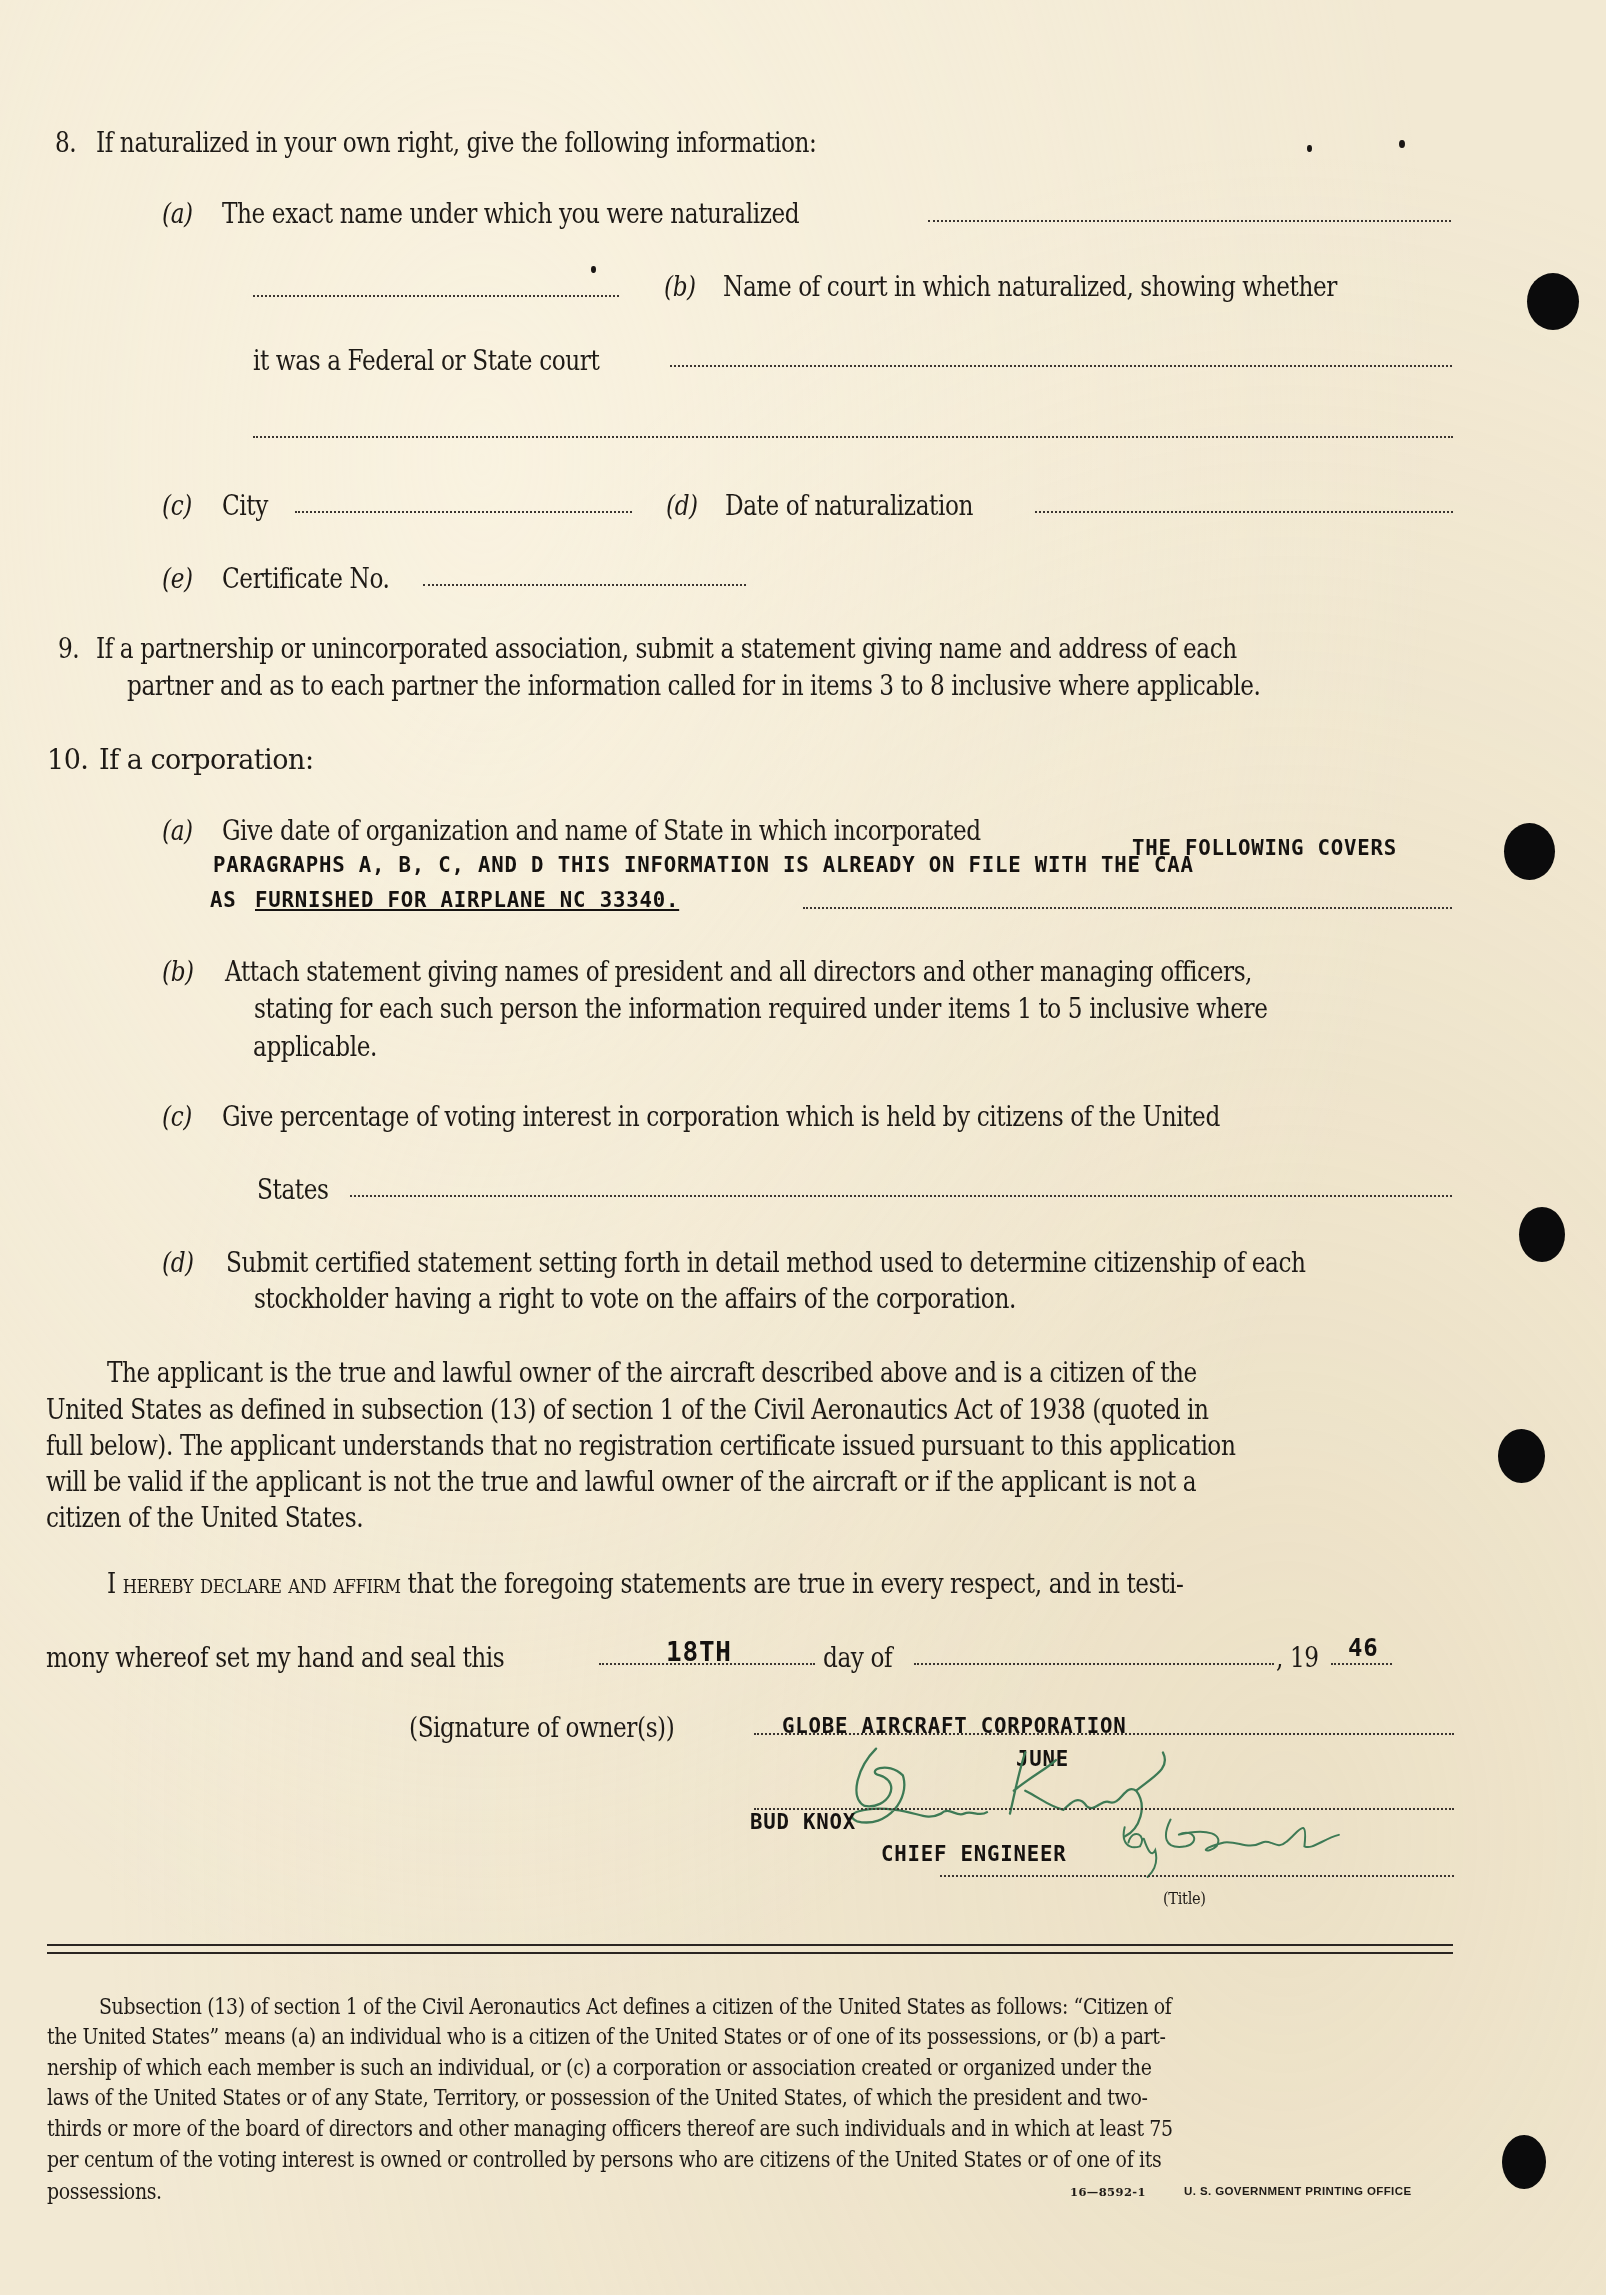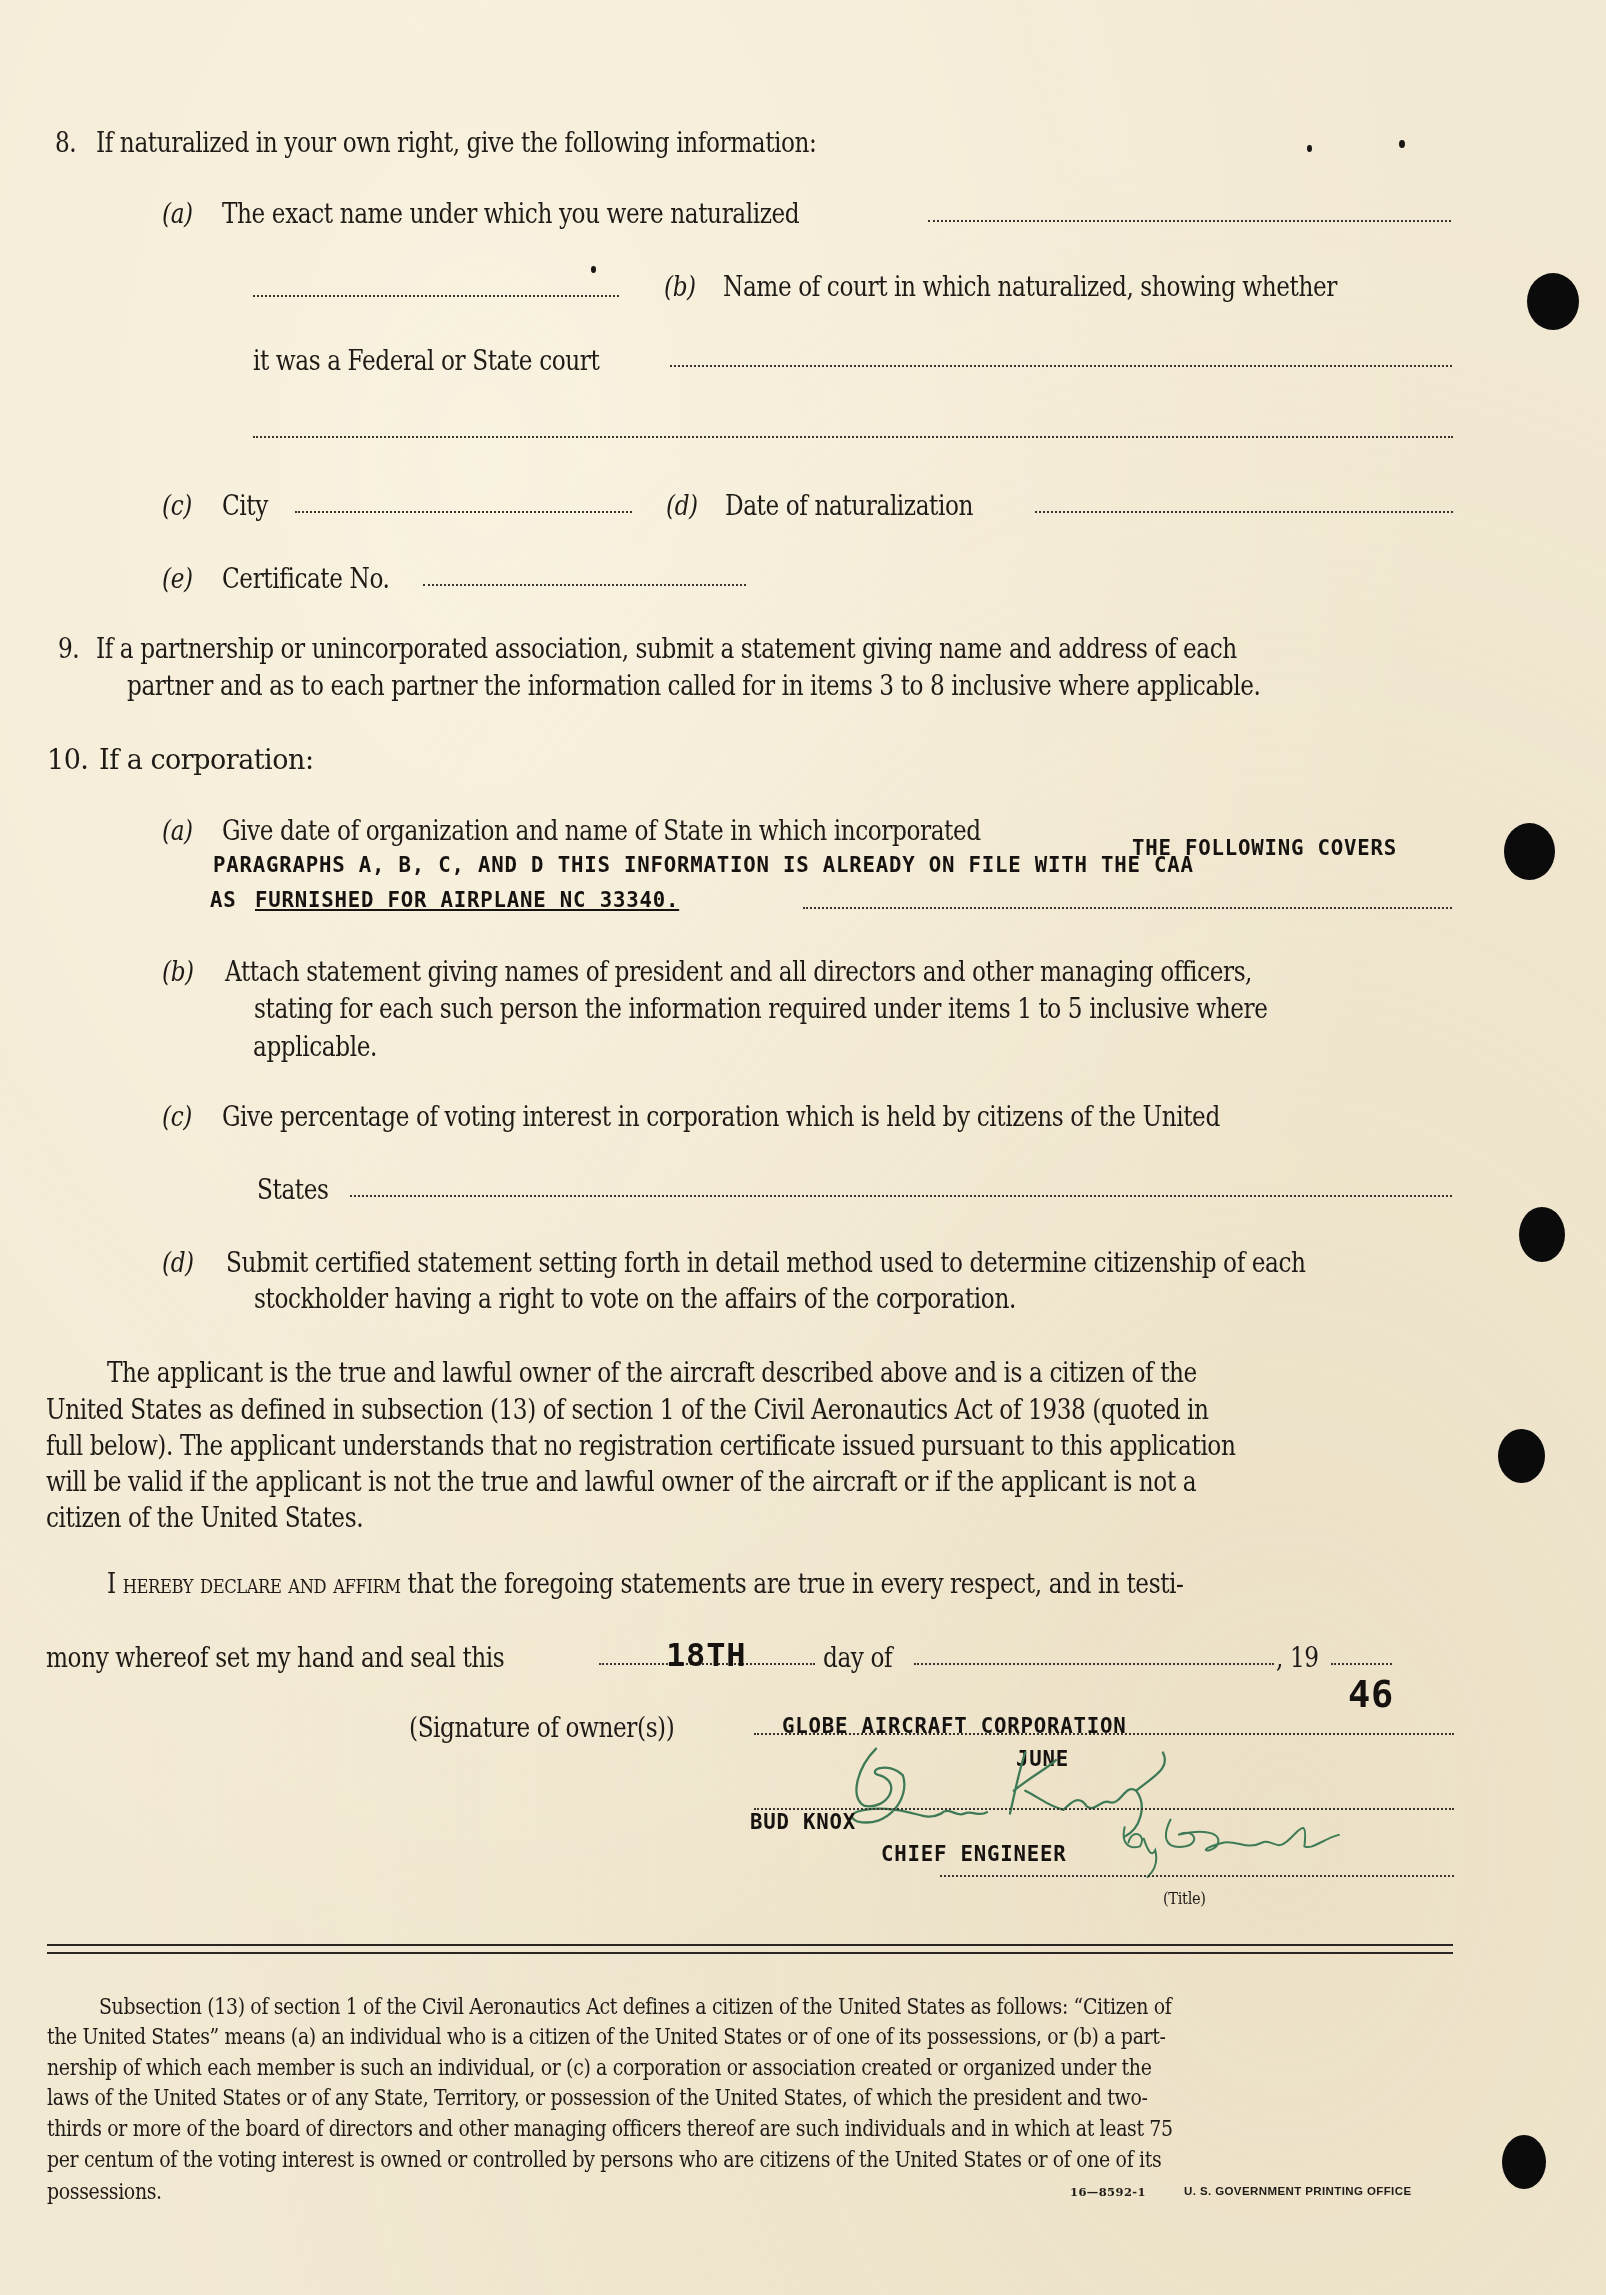--- a/index.html
+++ b/index.html
@@ -105,27 +105,27 @@
   <div class="t" style="left:46px;top:1504px;">citizen of the United States.</div>
 </section>
 
 <section>
   <div class="t" style="left:107px;top:1570px;">
     <span class="sc">I hereby declare and affirm</span>
     <span>that the foregoing statements are true in every respect, and in testi-</span>
   </div>
   <div class="t" style="left:46px;top:1644px;">mony whereof set my hand and seal this</div>
   <div class="dots" style="left:599px;top:1663px;width:216px;"></div>
-  <div class="tw" style="left:666px;top:1639px;font-size:32px;">18TH</div>
+  <div class="tw" style="left:666px;top:1639px;font-size:26px;">18TH</div>
   <div class="t" style="left:823px;top:1644px;">day of</div>
   <div class="dots" style="left:914px;top:1663px;width:360px;"></div>
   <div class="tw" style="left:1016px;top:1725px;margin-top:24px;">JUNE</div>
   <div class="t" style="left:1276px;top:1644px;">, 19</div>
   <div class="dots" style="left:1331px;top:1663px;width:61px;"></div>
-  <div class="tw" style="left:1348px;top:1676px;font-size:37px;">46</div>
+  <div class="tw" style="left:1348px;top:1636px;font-size:24px;">46</div>
 </section>
 
 <section>
   <div class="t" style="left:409px;top:1714px;">(Signature of owner(s))</div>
   <div class="dots" style="left:754px;top:1733px;width:700px;"></div>
   <div class="tw" style="left:782px;top:1716px;">GLOBE AIRCRAFT CORPORATION</div>
 
   <svg class="sig" style="left:834px;top:1737px;" width="459" height="115" viewBox="0 0 600 150">
     <path d="M55 15 C 30 40, 20 80, 40 90 C 70 95, 90 60, 60 50 C 40 45, 70 30, 90 50 C 100 80, 70 120, 30 110 C 10 100, 40 90, 80 95 C 110 98, 120 110, 140 100 C 150 90, 160 105, 170 100 C 180 95, 190 105, 200 98" fill="none" stroke="#3d7a55" stroke-width="3" stroke-linecap="round"></path>
     <path d="M250 20 C 240 50, 235 80, 230 100 M 235 70 C 260 50, 280 40, 290 30 M 250 70 C 270 80, 280 90, 300 95 C 310 85, 320 75, 330 90 C 340 100, 350 80, 360 85 C 375 90, 380 60, 395 70 C 410 90, 400 120, 380 130 M 395 70 C 420 50, 440 40, 430 20" fill="none" stroke="#3d7a55" stroke-width="3" stroke-linecap="round"></path>

